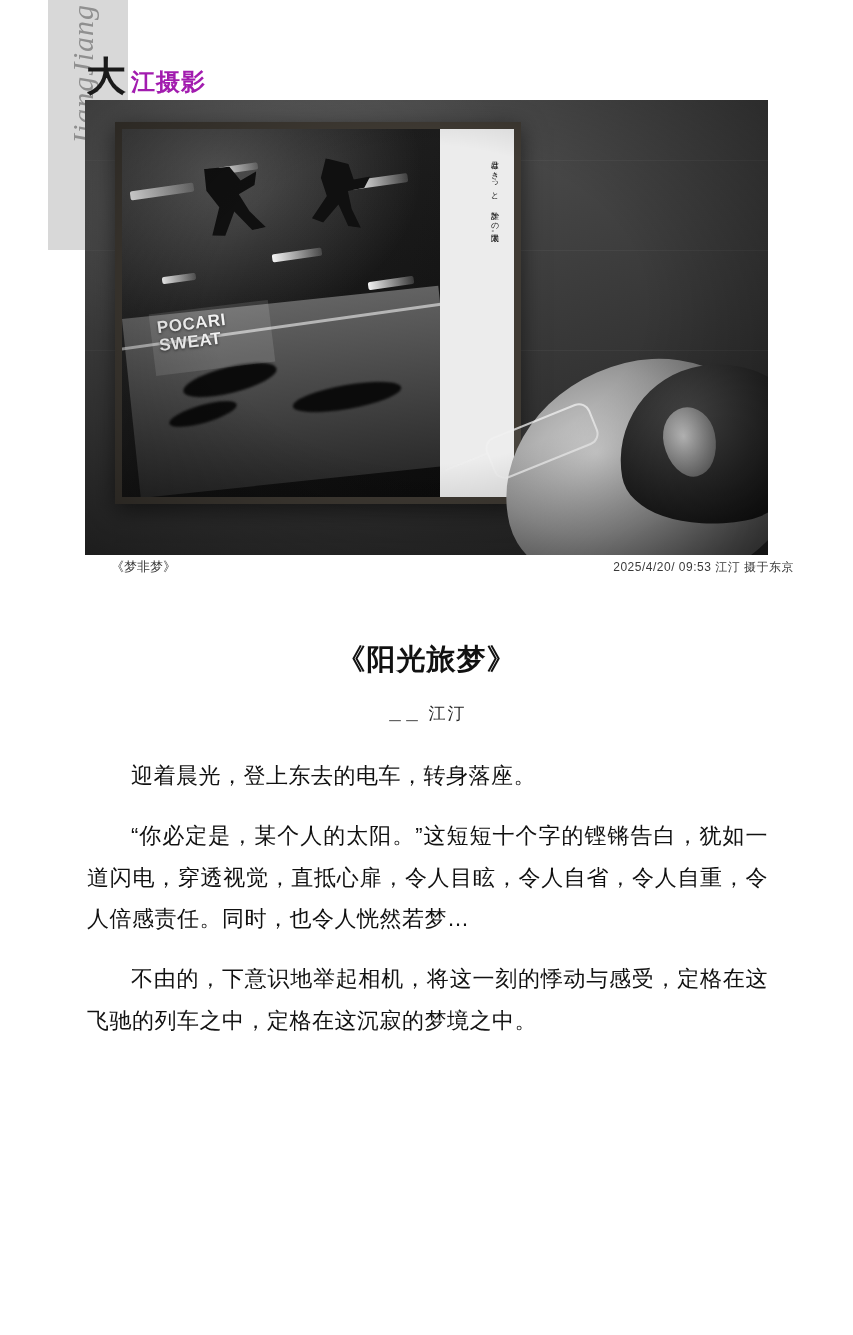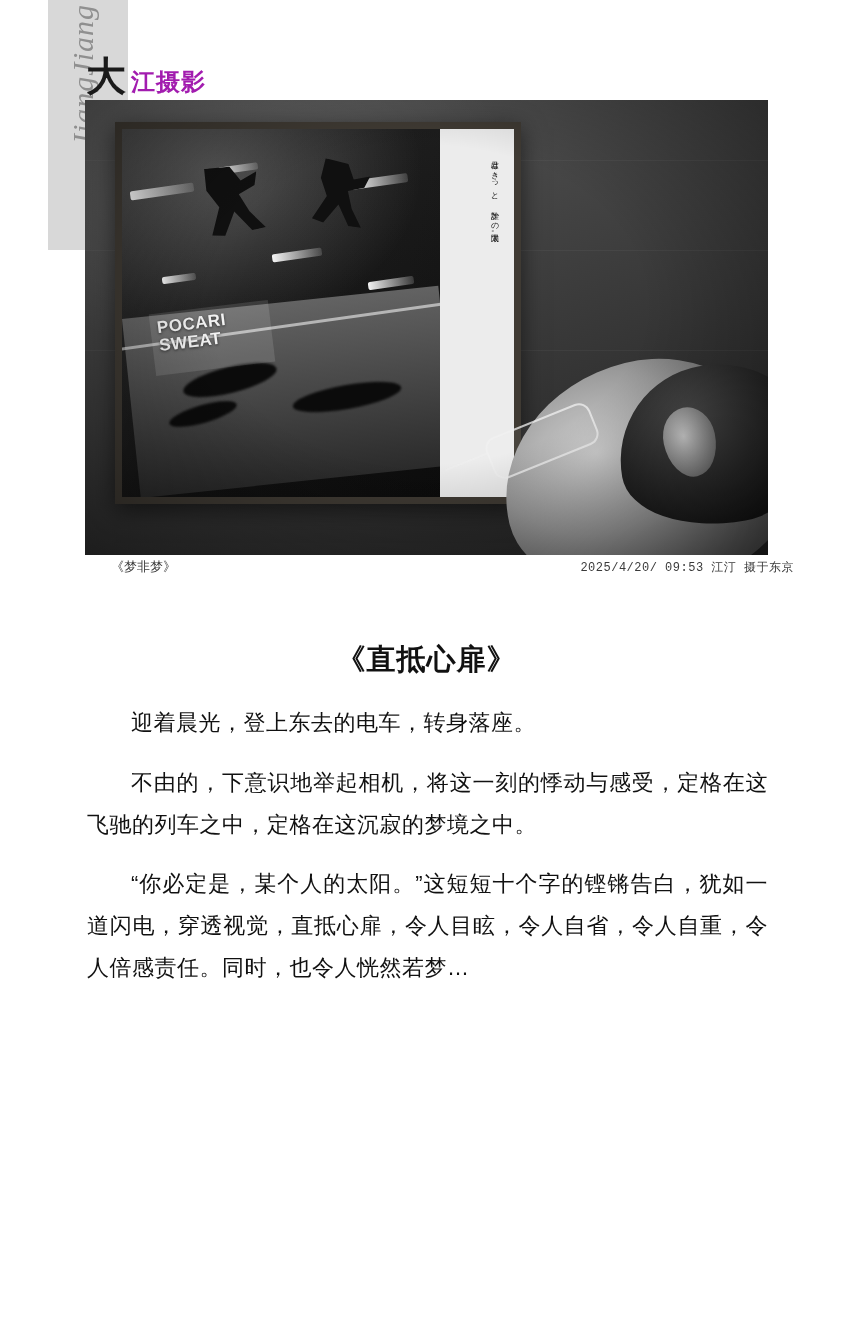--- a/index.html
+++ b/index.html
@@ -261,21 +261,21 @@
     top: 558px;
     width: 683px;
     display: flex;
     justify-content: space-between;
     align-items: baseline;
     font-size: 13px;
     color: #3a3a3a;
     margin-left: 26px;
   }
   .caption-right {
-    font-family: Liberation Mono, monospace;
+    font-family: Liberation Sans, sans-serif;
     font-size: 12px;
     color: #3a3a3a;
     letter-spacing: .5px;
   }
 
   
   .article {
     position: absolute;
     left: 85px;
     top: 640px;
@@ -369,17 +369,20 @@
 
   <div class="vignette"></div>
 </div>
 
 <div class="caption-row">
   <div>《梦非梦》</div>
   <div class="caption-right">2025/4/20/ 09:53  江汀 摄于东京</div>
 </div>
 
 <div class="article">
-  <h1 class="article-title">《直抵心扉》</h1>
+  <h1 class="article-title">《阳光旅梦》</h1>
+  <div class="byline">
+    <span class="dash">＿＿</span><span>江汀</span>
+  </div>
   <p class="para">迎着晨光，登上东去的电车，转身落座。</p>
+  <p class="para">“你必定是，某个人的太阳。”这短短十个字的铿锵告白，犹如一道闪电，穿透视觉，直抵心扉，令人目眩，令人自省，令人自重，令人倍感责任。同时，也令人恍然若梦…</p>
   <p class="para">不由的，下意识地举起相机，将这一刻的悸动与感受，定格在这飞驰的列车之中，定格在这沉寂的梦境之中。</p>
-  <p class="para">“你必定是，某个人的太阳。”这短短十个字的铿锵告白，犹如一道闪电，穿透视觉，直抵心扉，令人目眩，令人自省，令人自重，令人倍感责任。同时，也令人恍然若梦…</p>
 </div>
 
 </body></html>

